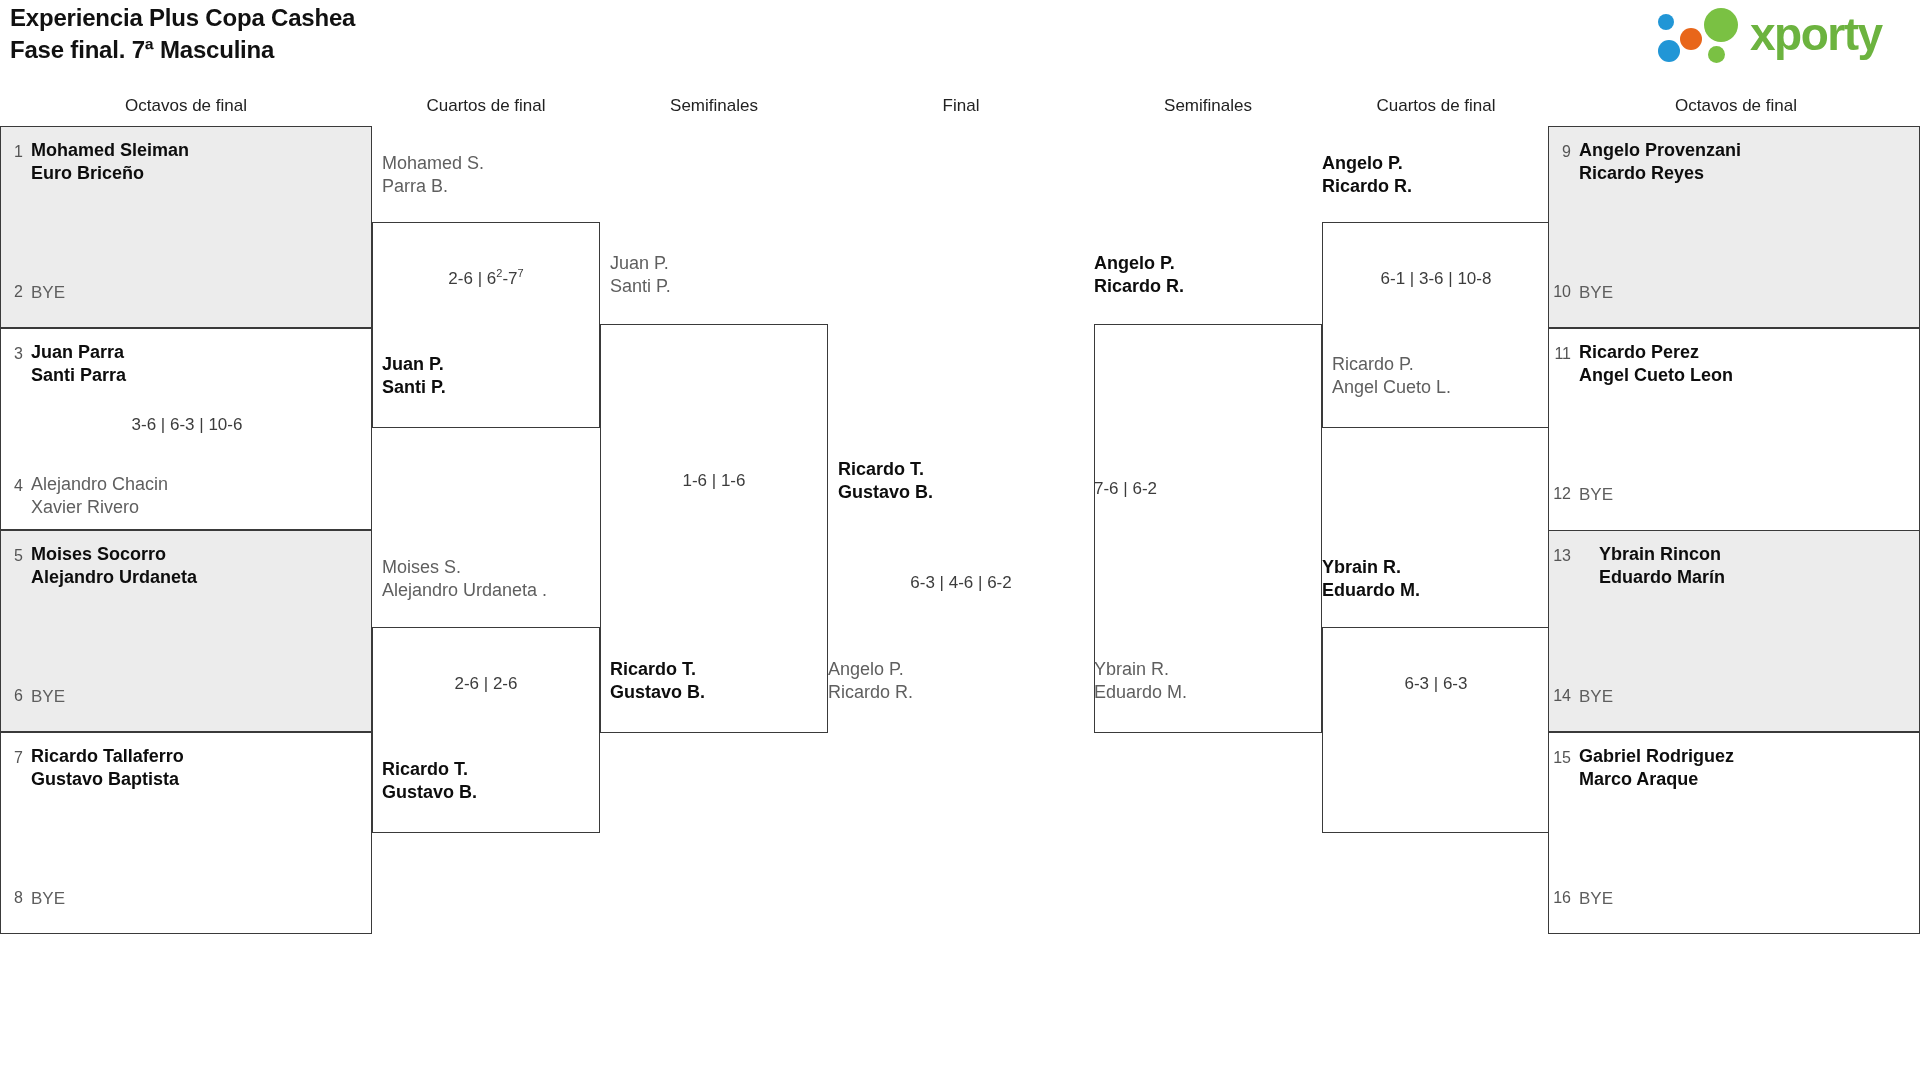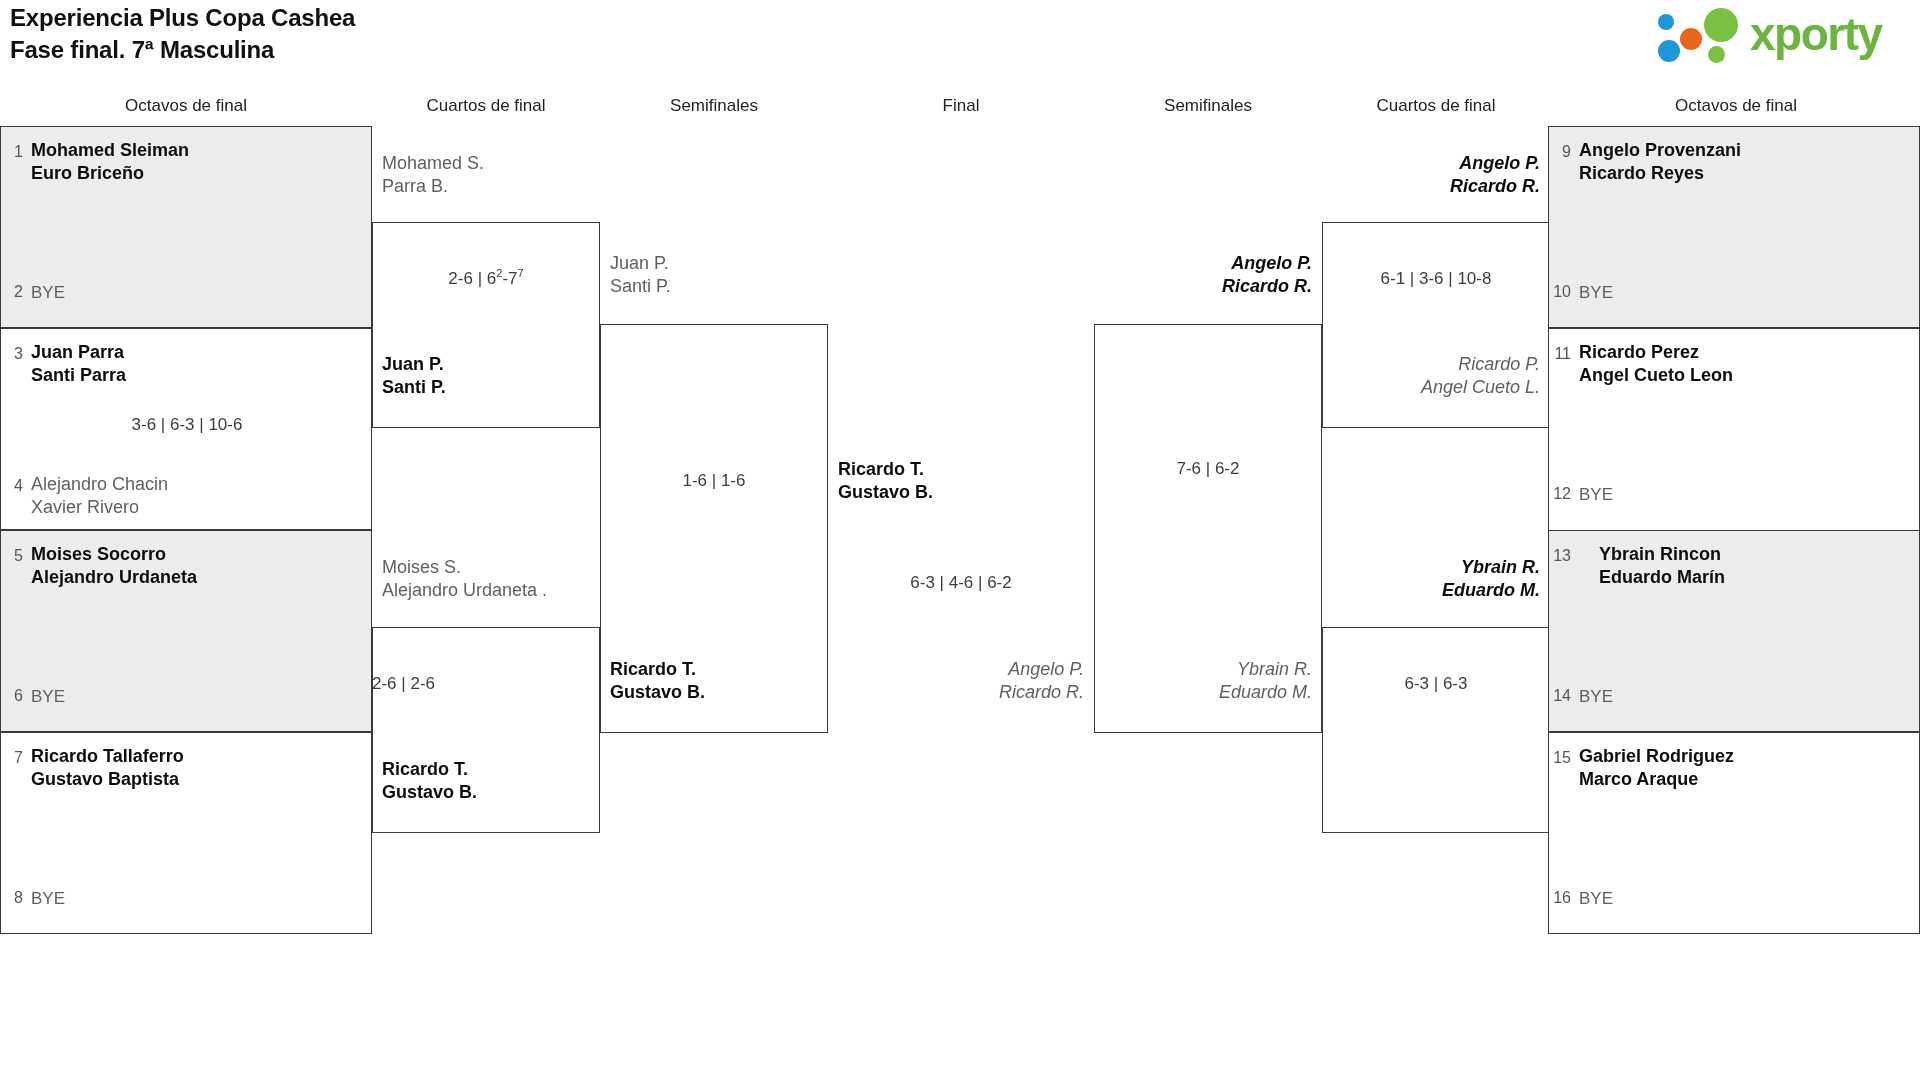--- a/index.html
+++ b/index.html
@@ -50,21 +50,21 @@
     border: 1px solid #3a3a3a;
     background: transparent;
   }
 
   
   .entrant {
     position: absolute; font-size: 18px; line-height: 23px; white-space: nowrap;
   }
   .entrant.winner { font-weight: 700; color: #0d0d0d; }
   .entrant.loser  { font-weight: 400; color: #5f5f5f; }
-  .entrant.align-right { text-align: right; font-style: italic; }
+  .entrant.align-right { text-align: left; }
 
   
   .score {
     position: absolute; font-size: 17px; color: #3c3c3c; white-space: nowrap; line-height: 22px;
   }
   .score sup { font-size: 11px; vertical-align: super; line-height: 0; }
 </style>
 </head>
 <body>
 
@@ -155,21 +155,21 @@
     <span>2-6 | 6</span><sup>2</sup><span>-7</span><sup>7</sup>
   </div>
   <div class="entrant winner" style="left:382px; top:353px;">
     <span>Juan P.</span><br><span>Santi P.</span>
   </div>
 
   <div class="entrant loser" style="left:382px; top:556px;">
     <span>Moises S.</span><br><span>Alejandro Urdaneta .</span>
   </div>
   <div class="conn" style="left:372px; top:627px; width:228px; height:206px;"></div>
-  <div class="score" style="left:372px; top:673px; width:228px; text-align:left;">2-6 | 2-6</div>
+  <div class="score" style="left:372px; top:673px; width:228px; text-align:center;">2-6 | 2-6</div>
   <div class="entrant winner" style="left:382px; top:758px;">
     <span>Ricardo T.</span><br><span>Gustavo B.</span>
   </div>
 
   <div class="entrant loser" style="left:610px; top:252px;">
     <span>Juan P.</span><br><span>Santi P.</span>
   </div>
   <div class="conn" style="left:600px; top:324px; width:228px; height:409px;"></div>
   <div class="score" style="left:600px; top:470px; width:228px; text-align:center;">1-6 | 1-6</div>
   <div class="entrant winner" style="left:610px; top:658px;">
@@ -181,21 +181,21 @@
   </div>
   <div class="score" style="left:828px; top:572px; width:266px; text-align:center;">6-3 | 4-6 | 6-2</div>
   <div class="entrant loser align-right" style="left:828px; top:658px; width:256px;">
     <span>Angelo P.</span><br><span>Ricardo R.</span>
   </div>
 
   <div class="entrant winner align-right" style="left:1094px; top:252px; width:218px;">
     <span>Angelo P.</span><br><span>Ricardo R.</span>
   </div>
   <div class="conn" style="left:1094px; top:324px; width:228px; height:409px;"></div>
-  <div class="score" style="left:1094px; top:458px; width:228px; text-align:center;">7-6 | 6-2</div>
+  <div class="score" style="left:1094px; top:478px; width:228px; text-align:left;">7-6 | 6-2</div>
   <div class="entrant loser align-right" style="left:1094px; top:658px; width:218px;">
     <span>Ybrain R.</span><br><span>Eduardo M.</span>
   </div>
 
   <div class="entrant winner align-right" style="left:1322px; top:152px; width:218px;">
     <span>Angelo P.</span><br><span>Ricardo R.</span>
   </div>
   <div class="conn" style="left:1322px; top:222px; width:228px; height:206px;"></div>
   <div class="score" style="left:1322px; top:268px; width:228px; text-align:center;">6-1 | 3-6 | 10-8</div>
   <div class="entrant loser align-right" style="left:1322px; top:353px; width:218px;padding-left:10px;">

